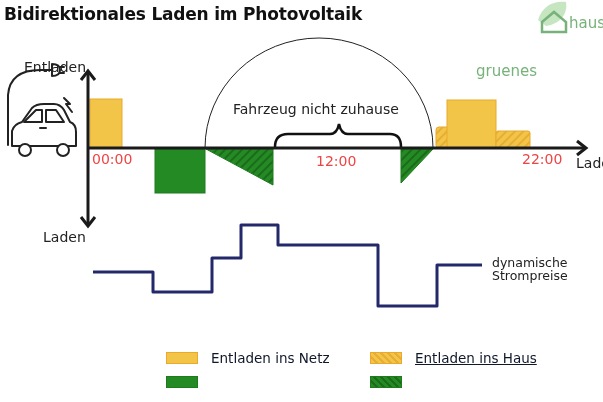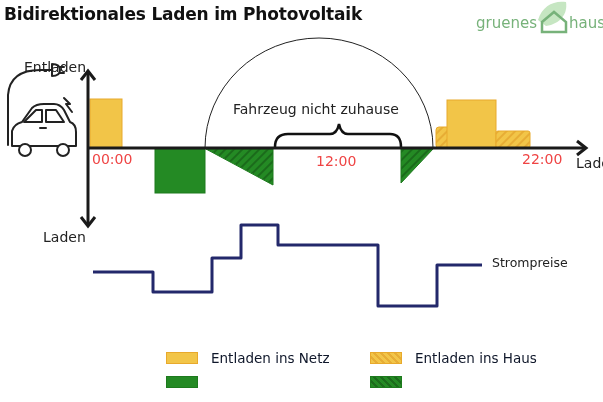--- a/index.html
+++ b/index.html
@@ -24,21 +24,21 @@
 </head>
 <body>
 
 <div class="title">Bidirektionales Laden im Photovoltaik</div>
 
 <div class="logo">
   <svg width="127" height="40" style="position:absolute;left:0;top:0;">
     <path d="M62 20 C66 6 78 0 90 2 C92 14 84 24 70 26 Z" fill="#c6e6c2"></path>
     <path d="M66 22 L78 12 L90 22 L90 32 L66 32 Z" fill="none" stroke="#77b27a" stroke-width="2.5"></path>
   </svg>
-  <span class="logo-text" style="left:0;">gruenes</span>
+  <span class="logo-text" style="left:0;margin-top:48px;">gruenes</span>
   <span class="logo-text" style="left:93px;">haus</span>
 </div>
 
 <svg class="diagram" width="603" height="402">
   <defs>
     <pattern id="hatchG" width="6" height="6" patternUnits="userSpaceOnUse" patternTransform="rotate(45)">
       <rect width="6" height="6" fill="#248a24"></rect>
       <rect width="2" height="6" fill="#1b6b1b"></rect>
     </pattern>
     <pattern id="hatchY" width="6" height="6" patternUnits="userSpaceOnUse" patternTransform="rotate(45)">
@@ -84,28 +84,29 @@
 <div class="lbl" style="left:43px;top:229px;">Laden</div>
 <div class="lbl" style="left:576px;top:155px;">Laden</div>
 
 <div class="tick" style="left:92px;top:151px;">00:00</div>
 <div class="tick" style="left:316px;top:153px;">12:00</div>
 <div class="tick" style="left:522px;top:151px;">22:00</div>
 
 <div class="lbl" style="left:233px;top:101px;font-size:14px;">Fahrzeug nicht zuhause</div>
 
 <div class="lbl" style="left:492px;top:256px;font-size:12.5px;line-height:13px;">
+  <div>dynamische</div>
   <div>Strompreise</div>
 </div>
 
 <div class="legend-item" style="left:166px;top:350px;">
   <div class="swatch sw-yellow"></div>
   <span>Entladen ins Netz</span>
 </div>
-<div class="legend-item" style="left:370px;top:350px;">
+<div class="legend-item" style="left:370px;top:350px;text-decoration:underline;">
   <div class="swatch sw-yellow-h"></div>
   <span>Entladen ins Haus</span>
 </div>
 <div class="legend-item" style="left:166px;top:376px;">
   <div class="swatch sw-green" style="margin-right:11px;"></div>
 </div>
 <div class="legend-item" style="left:370px;top:376px;">
   <div class="swatch sw-green-h"></div>
 </div>
 

